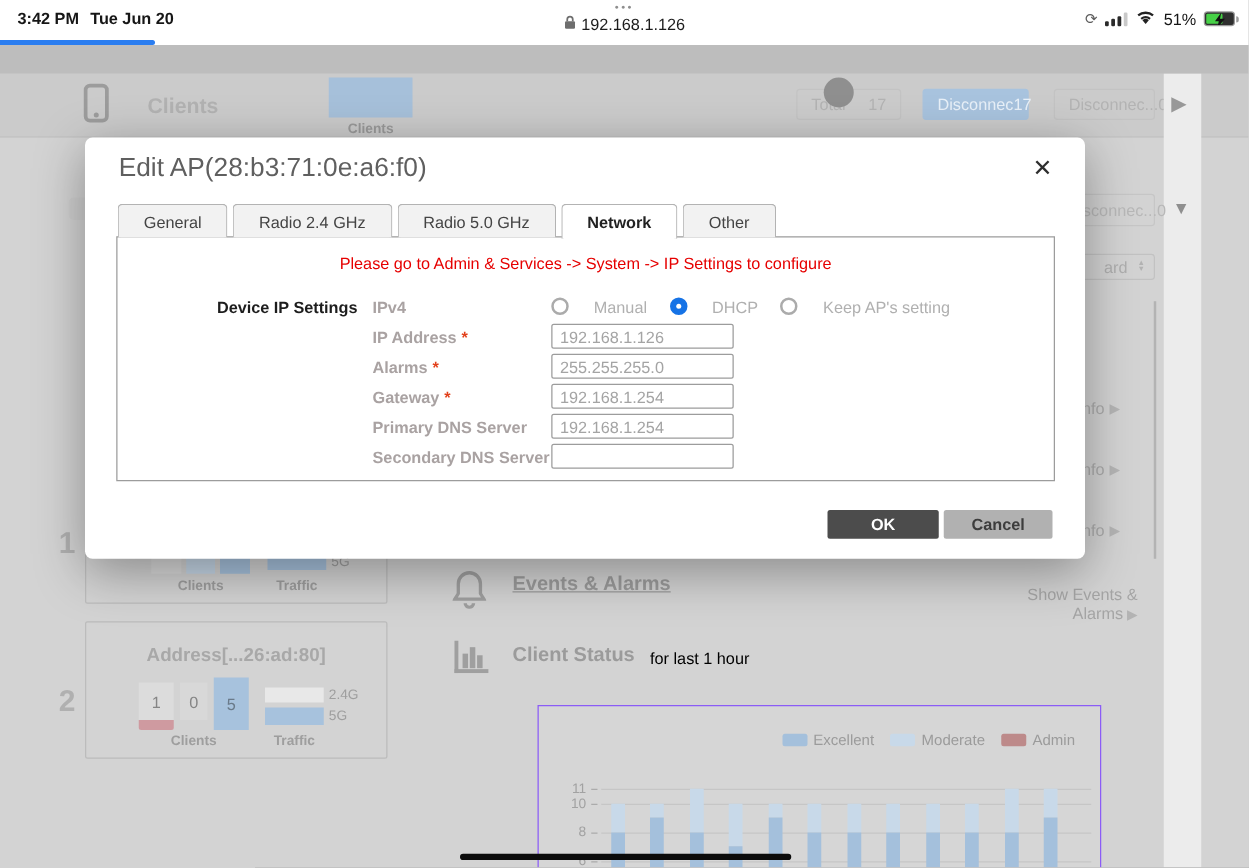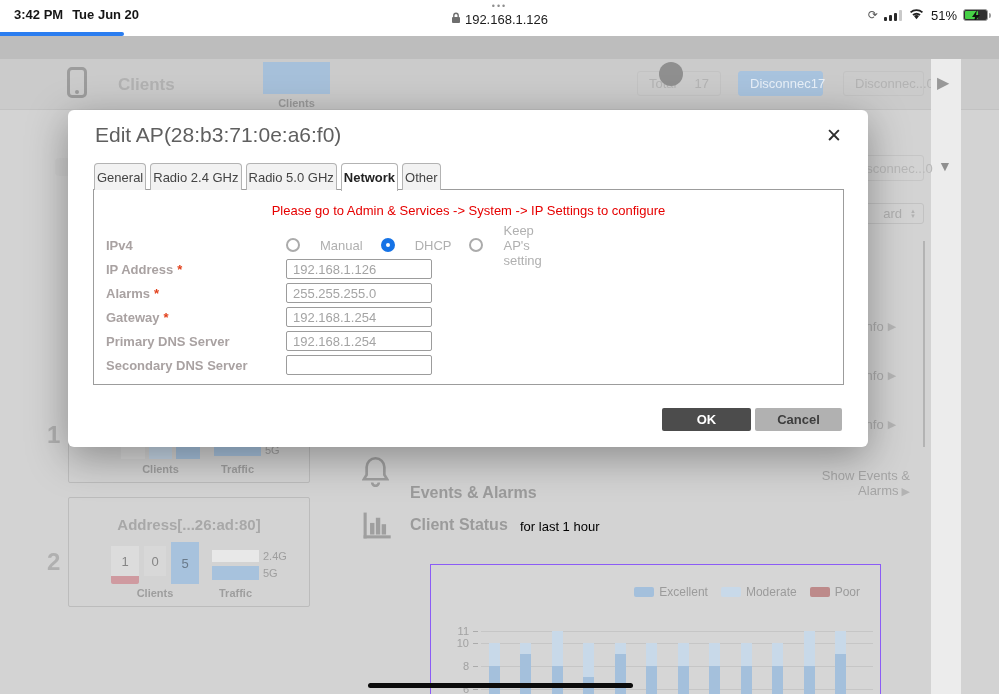--- a/index.html
+++ b/index.html
@@ -77,21 +77,21 @@
   .c2-t2{left:75px;top:48px;width:22px;height:30px;background:#d8d8d8;}
   .c2-t3{left:102px;top:44px;width:28px;height:42px;background:#a7c2dd;color:#6a7a8a;}
   .c2-cap{left:42px;top:89px;width:88px;}
   .c2-bar24{position:absolute;left:143px;top:52px;width:47px;height:12px;background:#e8e8e8;}
   .c2-24g{left:194px;top:52px;}
   .c2-bar5g{position:absolute;left:143px;top:68px;width:47px;height:14px;background:#a7c2dd;}
   .c2-5g{left:194px;top:69px;}
   .c2-traffic{left:143px;top:89px;width:47px;text-align:center;}
 
   .bell-icon{position:absolute;left:362px;top:420px;width:27px;height:31px;}
-  .events-title{position:absolute;left:410px;top:448px;font-size:16px;font-weight:700;color:#9b9b9b;}
+  .events-title{position:absolute;left:410px;top:423px;font-size:16px;font-weight:700;color:#9b9b9b;text-decoration:underline;}
   .show-events{position:absolute;left:770px;top:432px;width:140px;text-align:right;font-size:13px;color:#a5a5a5;}
   .show-events .arrow{font-size:11px;color:#b3b3b3;margin-left:3px;}
   .chart-ico{position:absolute;left:361px;top:474px;width:31px;height:31px;}
   .cs-title{position:absolute;left:410px;top:480px;font-size:16px;font-weight:700;color:#9b9b9b;}
   .cs-sub{position:absolute;left:520px;top:483px;font-size:13px;color:#000000;}
 
   .chartbox{position:absolute;left:430px;top:528px;width:451px;height:148px;background:#d6d6d6;border:1px solid #8b5cf6;overflow:hidden;}
   .legend{position:absolute;top:20px;right:20px;display:flex;gap:13px;font-size:12px;color:#9b9b9b;}
   .lg-item{display:flex;align-items:center;gap:5px;}
   .sw{display:inline-block;width:20px;height:10px;border-radius:2px;}
@@ -101,21 +101,21 @@
   .ytickmark{position:absolute;left:42px;width:5px;height:1px;background:#ababab;}
   .bar{position:absolute;width:11px;}
   .bar.mod{background:#c8d9e9;}
   .bar.exc{background:#a4c0dc;}
 
   
   .modal{position:absolute;left:68px;top:74px;width:800px;height:337px;background:#fff;border-radius:6px;box-shadow:0 10px 40px rgba(0,0,0,.35);z-index:50;}
   .m-title{position:absolute;left:27px;top:13px;font-size:21px;color:#5f5f5f;}
   .m-close{position:absolute;left:752px;top:12px;width:28px;height:28px;font-size:19px;font-weight:700;color:#2e2e2e;text-align:center;line-height:28px;cursor:pointer;}
   .m-tabs{position:absolute;left:26px;top:53px;display:flex;z-index:2;}
-  .tab{height:27px;padding:0 2px;margin-right:4px;display:flex;align-items:center;font-size:13px;color:#444;background:#f2f2f2;border:1px solid #b3b3b3;border-bottom:none;border-radius:4px 4px 0 0;cursor:pointer;}
+  .tab{height:27px;padding:0 20px;margin-right:4px;display:flex;align-items:center;font-size:13px;color:#444;background:#f2f2f2;border:1px solid #b3b3b3;border-bottom:none;border-radius:4px 4px 0 0;cursor:pointer;}
   .tab.active{height:28px;background:#fff;font-weight:700;color:#222;}
   .m-box{position:absolute;left:25px;top:79px;width:751px;height:196px;border:1px solid #9c9c9c;background:#fff;}
   .notice{padding-top:13px;text-align:center;font-size:13px;color:#e60000;}
   .fgrid{display:grid;grid-template-columns:192px 155px 1fr;grid-auto-rows:24px;margin-top:15px;align-items:center;}
   .gc{font-size:13px;}
   .section{font-weight:700;color:#1d1d1d;text-align:right;}
   .flabel{padding-left:12px;font-weight:700;color:#a9a2a2;display:flex;align-items:center;}
   .req{color:#e2401b;margin-left:4px;font-weight:700;}
   .radios{display:flex;align-items:center;gap:18px;color:#b0b0b0;}
   .ropt{display:flex;align-items:center;gap:20px;cursor:pointer;}
@@ -268,21 +268,21 @@
           <div class="lg-item">
             <span class="sw" style="background: rgb(164, 192, 220);"></span>
             <span>Excellent</span>
           </div>
           <div class="lg-item">
             <span class="sw" style="background: rgb(200, 217, 233);"></span>
             <span>Moderate</span>
           </div>
           <div class="lg-item">
             <span class="sw" style="background: rgb(189, 138, 138);"></span>
-            <span>Poor</span>
+            <span>Admin</span>
           </div>
         </div>
       <div class="chart-plot">
           <div class="ytick" style="top: 141px;">4</div>
           <div class="gridline" style="top: 124px;"></div>
           <div class="ytick" style="top: 118px;">6</div>
           <div class="ytickmark" style="top: 124px;"></div>
           <div class="gridline" style="top: 101px;"></div>
           <div class="ytick" style="top: 95px;">8</div>
           <div class="ytickmark" style="top: 101px;"></div>
@@ -318,20 +318,21 @@
           <div class="bar exc" style="left: 404px; top: 89px; height: 59px;"></div>
         </div>
     </div>
 
     <div class="modal">
       <div class="m-title">Edit AP(28:b3:71:0e:a6:f0)</div>
       <div class="m-close">✕</div>
       <div class="m-box">
         <div class="notice">Please go to Admin &amp; Services -&gt; System -&gt; IP Settings to configure</div>
         <div class="fgrid">
+            <div class="gc section">Device IP Settings</div>
             <div class="gc flabel">IPv4</div>
             <div class="gc radios">
               <label class="ropt">
                 <span class="radio"></span>
                 <span class="rlab">Manual</span>
               </label>
               <label class="ropt">
                 <span class="radio checked"></span>
                 <span class="rlab">DHCP</span>
               </label>

